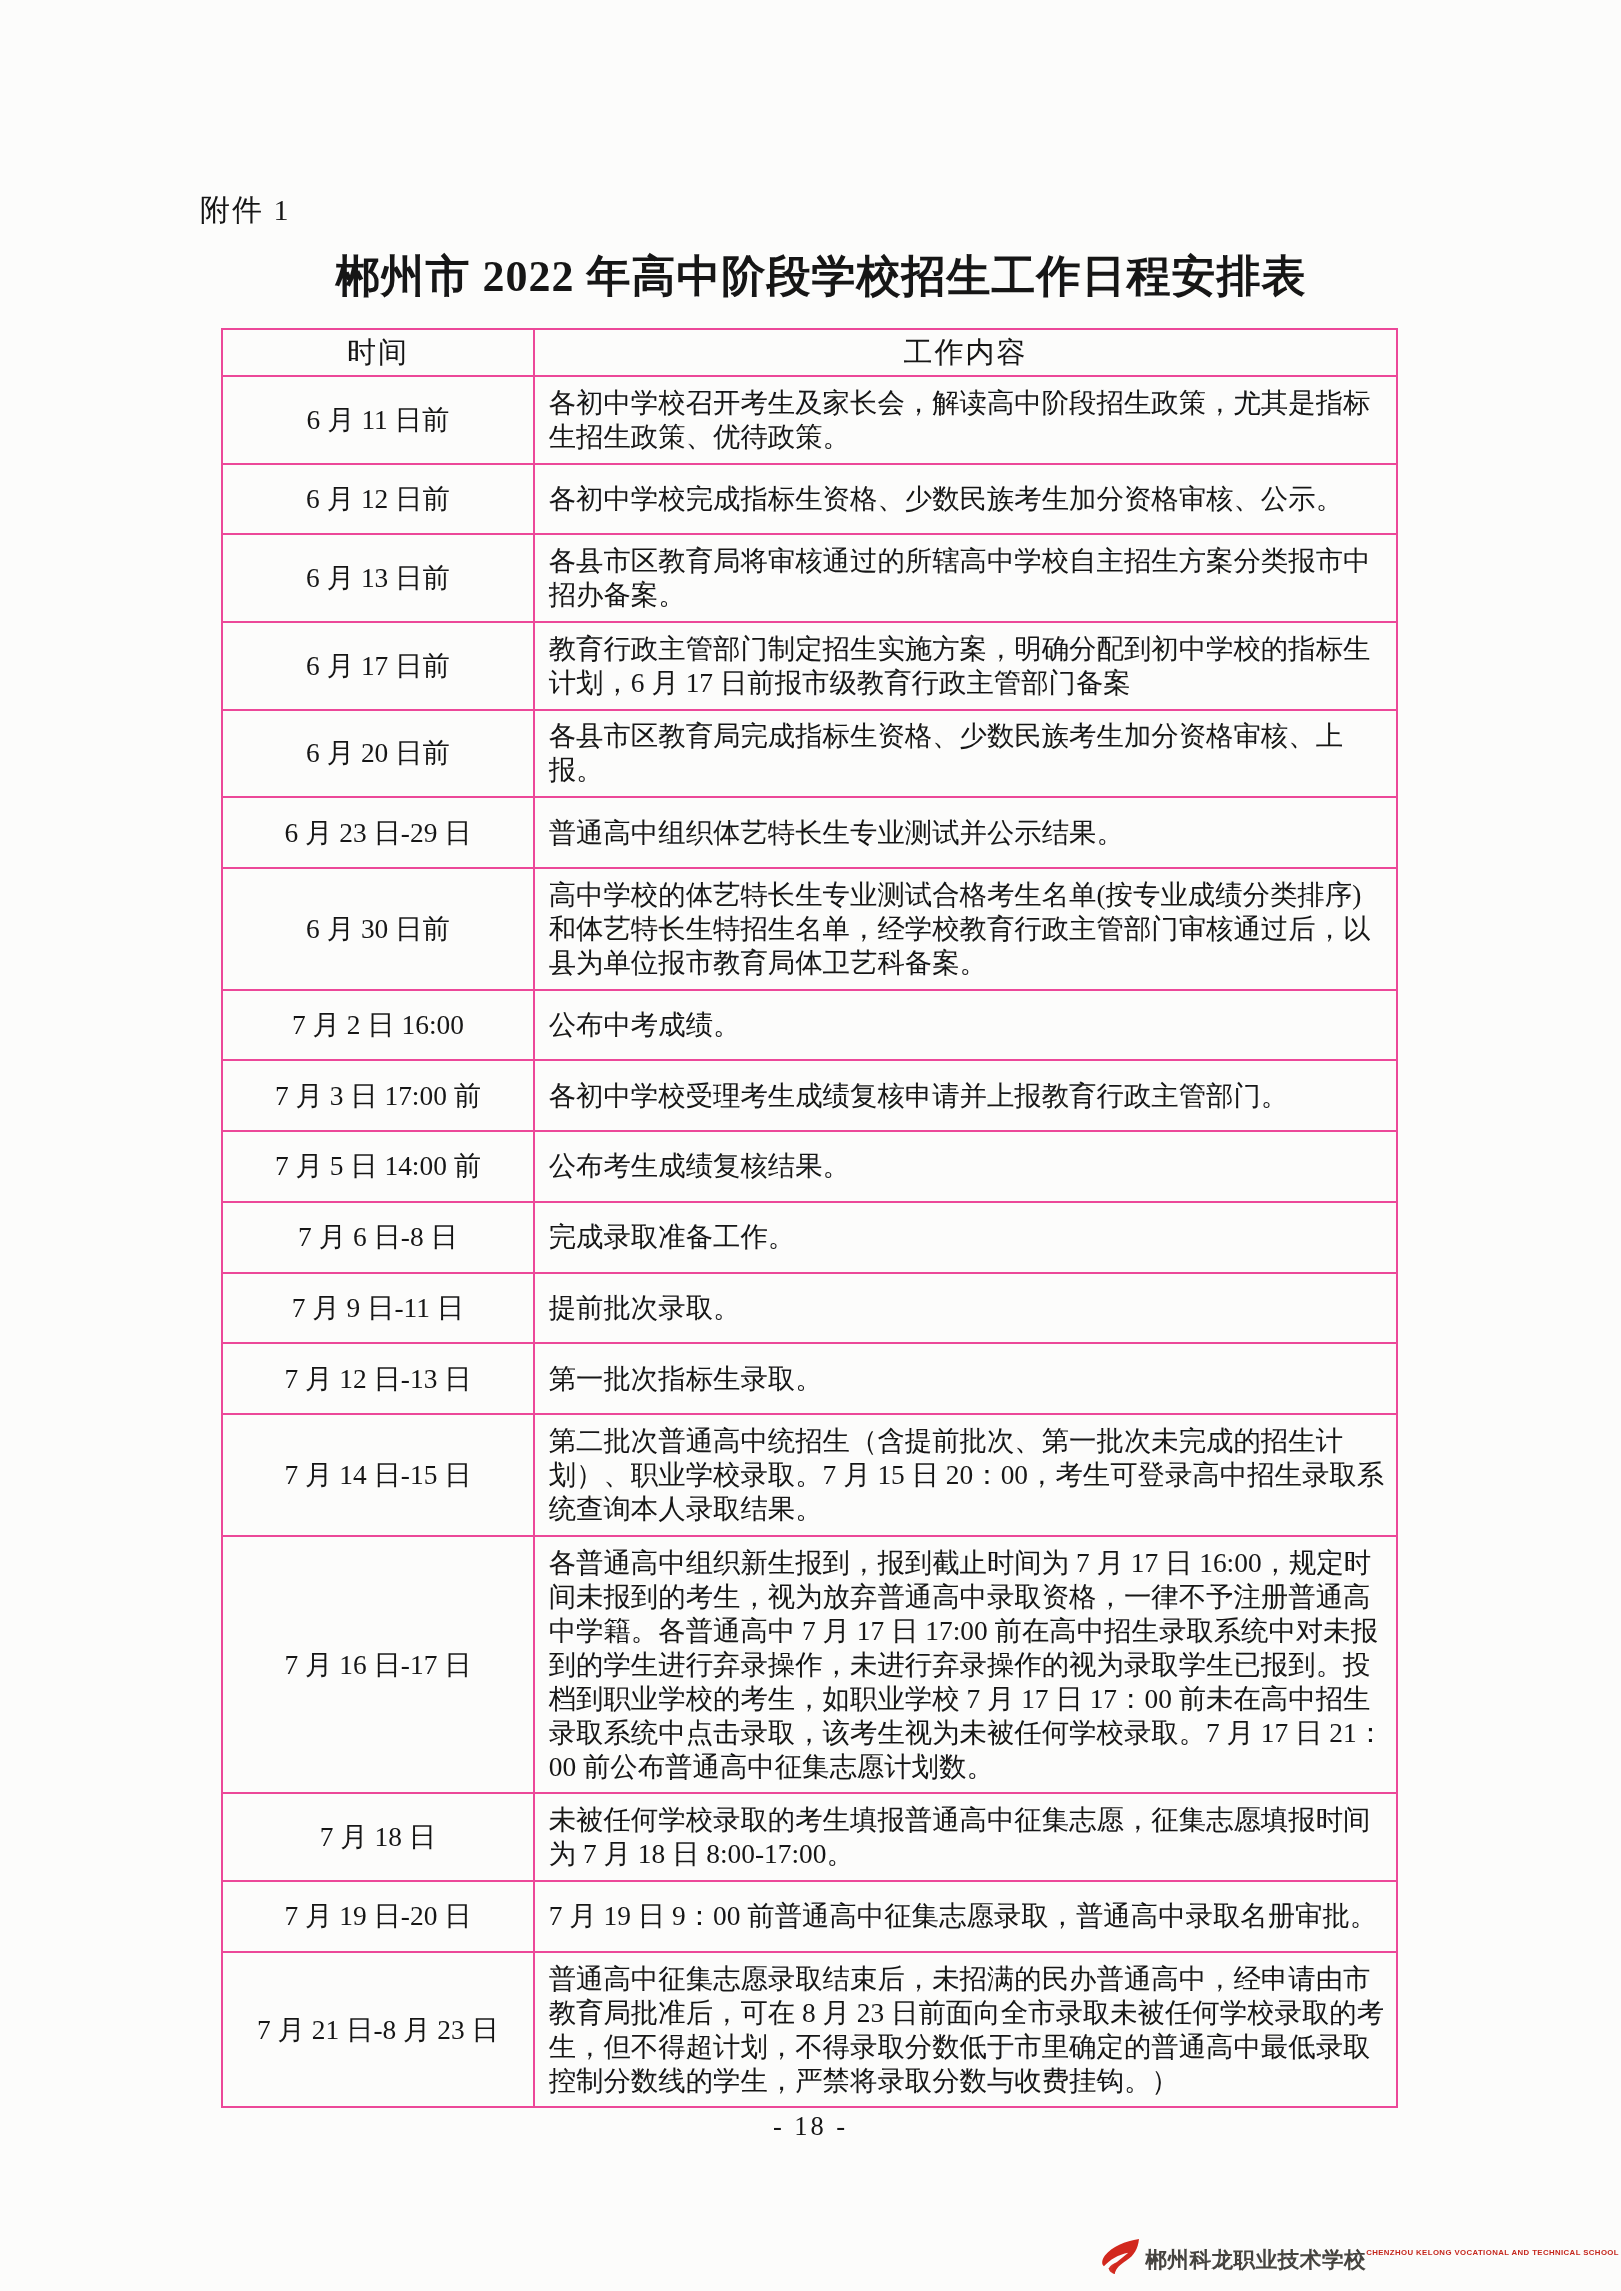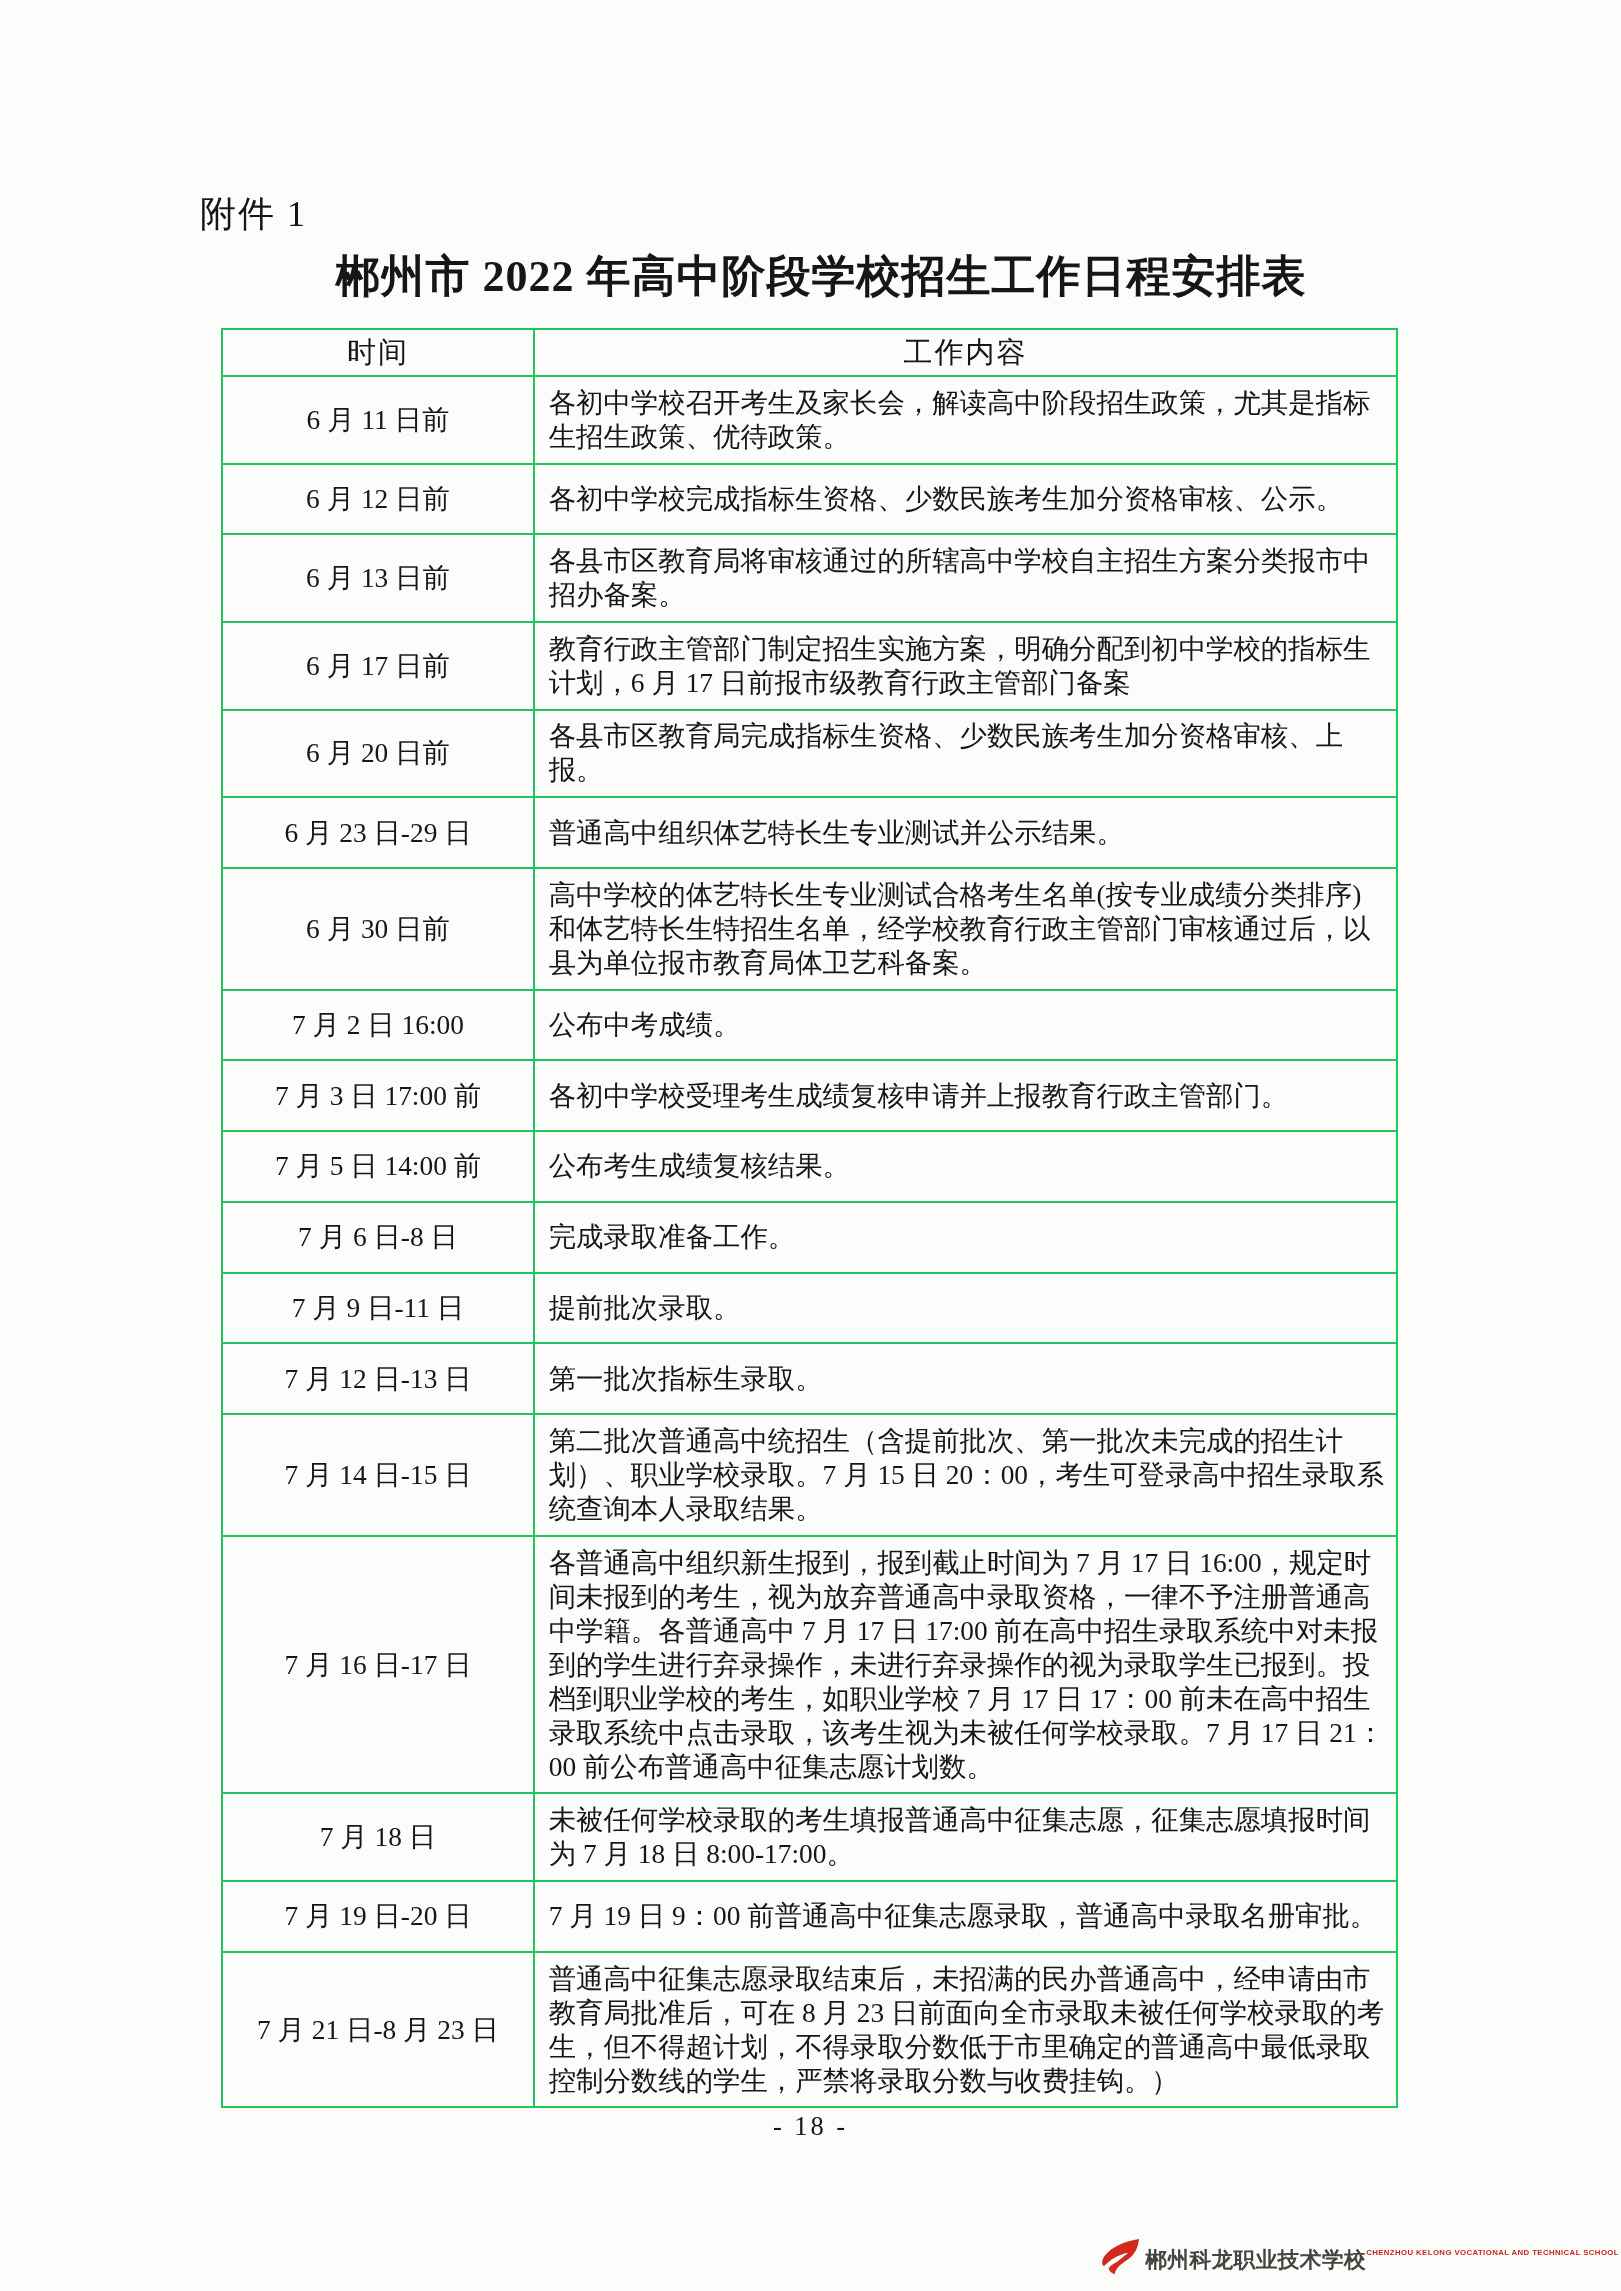--- a/index.html
+++ b/index.html
@@ -14,21 +14,21 @@
     margin: 0 auto;
     background: #fcfcfb;
     color: #161616;
     font-family: "Liberation Serif", "DejaVu Serif", serif;
     overflow: hidden;
   }
   .attachment-label {
     position: absolute;
     left: 200px;
     top: 190px;
-    font-size: 36px;
+    font-size: 30px;
     letter-spacing: 2px;
   }
   .doc-title {
     position: absolute;
     left: 234px;
     top: 247px;
     width: 1174px;
     text-align: center;
     font-size: 44px;
     font-weight: bold;
@@ -41,21 +41,21 @@
     top: 328px;
     width: 1174px;
     border-collapse: collapse;
     table-layout: fixed;
     background: transparent;
   }
   col.time-col { width: 312px; }
   col.content-col { width: 863px; }
   .schedule-table th,
   .schedule-table td {
-    border: 2px solid #22c55e;
+    border: 2px solid #ec4899;
   }
   .schedule-table thead th {
     height: 41px;
     font-size: 29px;
     font-weight: normal;
     text-align: center;
     letter-spacing: 2px;
     padding: 2px 3.9px;
   }
   .schedule-table td.time-cell {

